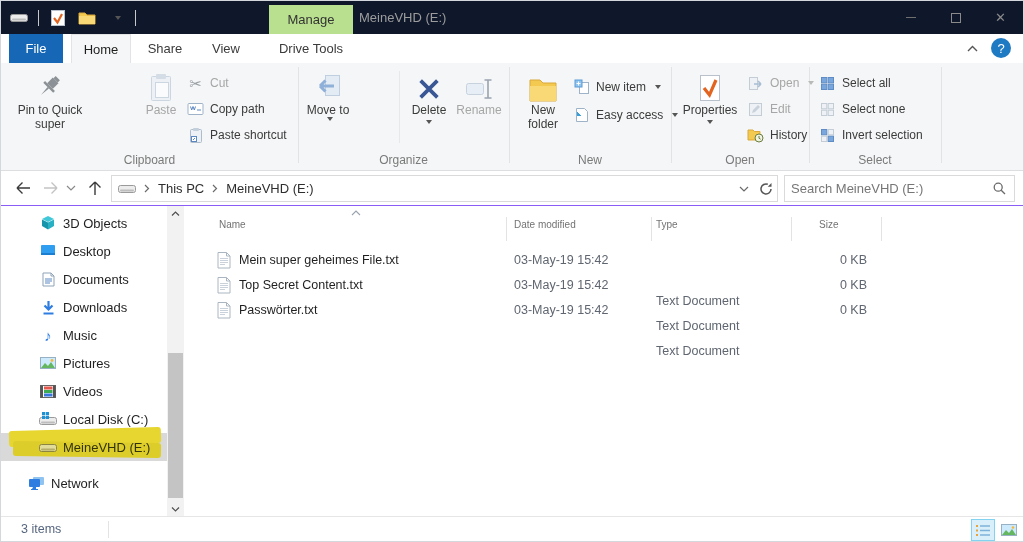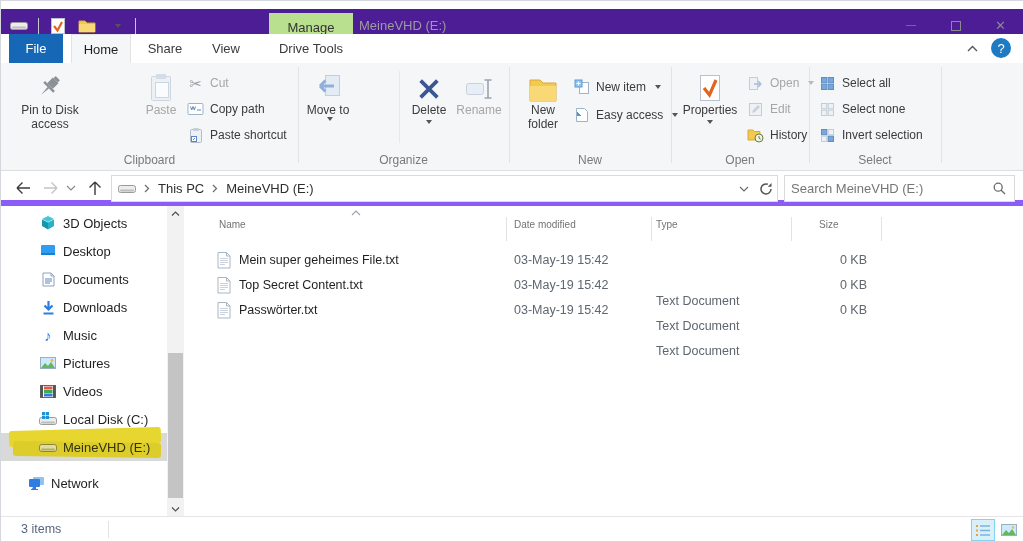--- a/index.html
+++ b/index.html
@@ -1,21 +1,21 @@
 <!DOCTYPE html>
 <html><head>
 <meta charset="utf-8">
 <style>
   html,body{margin:0;padding:0;background:#fff;}
   *{box-sizing:border-box;font-family:"Liberation Sans",sans-serif;}
   .window{position:relative;width:1024px;height:542px;background:#fff;border:1px solid #d4d7db;overflow:hidden;}
   .abs{position:absolute;}
 
   
-  .titlebar{position:absolute;left:0;top:8px;width:100%;height:33px;background:#4c1d95;text-align:right;}
+  .titlebar{position:absolute;left:0;top:0;width:100%;height:33px;background:#0f172a;text-align:right;}
   .qat{position:absolute;left:8px;top:0;height:33px;display:flex;align-items:center;gap:9px;}
   .qat .sep{width:1px;height:16px;background:#c9c9c9;}
   .qatbtn{display:flex;align-items:center;justify-content:center;width:20px;height:22px;}
   .manage-hdr{position:absolute;left:268px;top:4px;width:84px;height:29px;background:#b9e08f;color:#333;
     font-size:13px;display:flex;align-items:center;justify-content:center;}
   .win-title{position:absolute;left:358px;top:0;height:33px;display:flex;align-items:center;color:#9c9c9c;font-size:13px;}
   .wctrls{position:absolute;right:0;top:0;height:33px;display:flex;}
   .wctrl{width:45px;height:33px;display:flex;align-items:center;justify-content:center;color:#6f6f6f;}
   .glyph-min{width:10px;height:1px;background:#6f6f6f;}
   .glyph-max{width:10px;height:10px;border:1px solid #8a8a8a;}
@@ -40,21 +40,21 @@
   .rsmall{position:absolute;height:24px;display:flex;align-items:center;gap:6px;font-size:12px;color:#3b3b3b;}
   .rsmall .ric{width:17px;display:flex;justify-content:center;}
   .dis{color:#a6a6a6 !important;}
   .dar{width:0;height:0;border-left:3.5px solid transparent;border-right:3.5px solid transparent;border-top:4px solid #555;display:inline-block;margin-left:3px;}
   .dar.blk{display:block;margin:3px auto 0;}
   .dis .dar{border-top-color:#b9b9b9;}
   .scissors{font-size:15px;color:#9aa0a6;line-height:1;}
   .osep{position:absolute;left:398px;top:8px;height:72px;width:1px;background:#e7e8ea;}
 
   
-  .navrow{position:absolute;left:0;top:170px;width:100%;height:35px;background:#fff;border-bottom:6px solid #8b5cf6;}
+  .navrow{position:absolute;left:0;top:170px;width:100%;height:35px;background:#fff;border-bottom:1px solid #8b5cf6;}
   .navbtn{position:absolute;top:5px;width:24px;height:24px;display:flex;align-items:center;justify-content:center;}
   .addrbox{position:absolute;left:110px;top:4px;width:667px;height:27px;border:1px solid #dadada;background:#fff;
     display:flex;align-items:center;font-size:13px;color:#2e2e2e;}
   .crumb{padding:0 6px;display:flex;align-items:center;height:100%;}
   .crumb-sep{display:flex;align-items:center;padding:0 2px;}
   .addr-right{margin-left:auto;display:flex;align-items:center;}
   .addr-right .abtn{width:22px;height:25px;display:flex;align-items:center;justify-content:center;}
   .searchbox{position:absolute;left:783px;top:4px;width:231px;height:27px;border:1px solid #dadada;background:#fff;
     display:flex;align-items:center;}
   .searchbox input{border:none;outline:none;flex:1;font-size:13px;color:#3a3a3a;padding:0 6px;background:transparent;}
@@ -163,21 +163,21 @@
       <span class="ric">
         <svg width="28" height="30" viewBox="0 0 28 30">
             <g fill="#8b9196" transform="rotate(45 14 13)">
               <rect x="11" y="2" width="6" height="3"></rect>
               <rect x="10" y="5" width="8" height="8"></rect>
               <rect x="7" y="13" width="14" height="2.5"></rect>
               <path d="M13 15.5h2l-1 10z"></path>
             </g>
           </svg>
       </span>
-      <span>Pin to Disk access</span>
+      <span>Pin to Quick super</span>
     </div>
     <div class="rbig dis" style="left:138px;width:44px">
       <span class="ric">
         <svg width="26" height="30" viewBox="0 0 26 30">
             <rect x="3.5" y="3.5" width="19" height="24" rx="1" fill="#edf1f5" stroke="#ccd6e0"></rect>
             <rect x="8" y="1" width="10" height="5" rx="1" fill="#d4dde5"></rect>
             <rect x="7.5" y="9.5" width="13" height="15" fill="#fafbfc" stroke="#ccd6e0"></rect>
           </svg>
       </span>
       <span>Paste</span>

